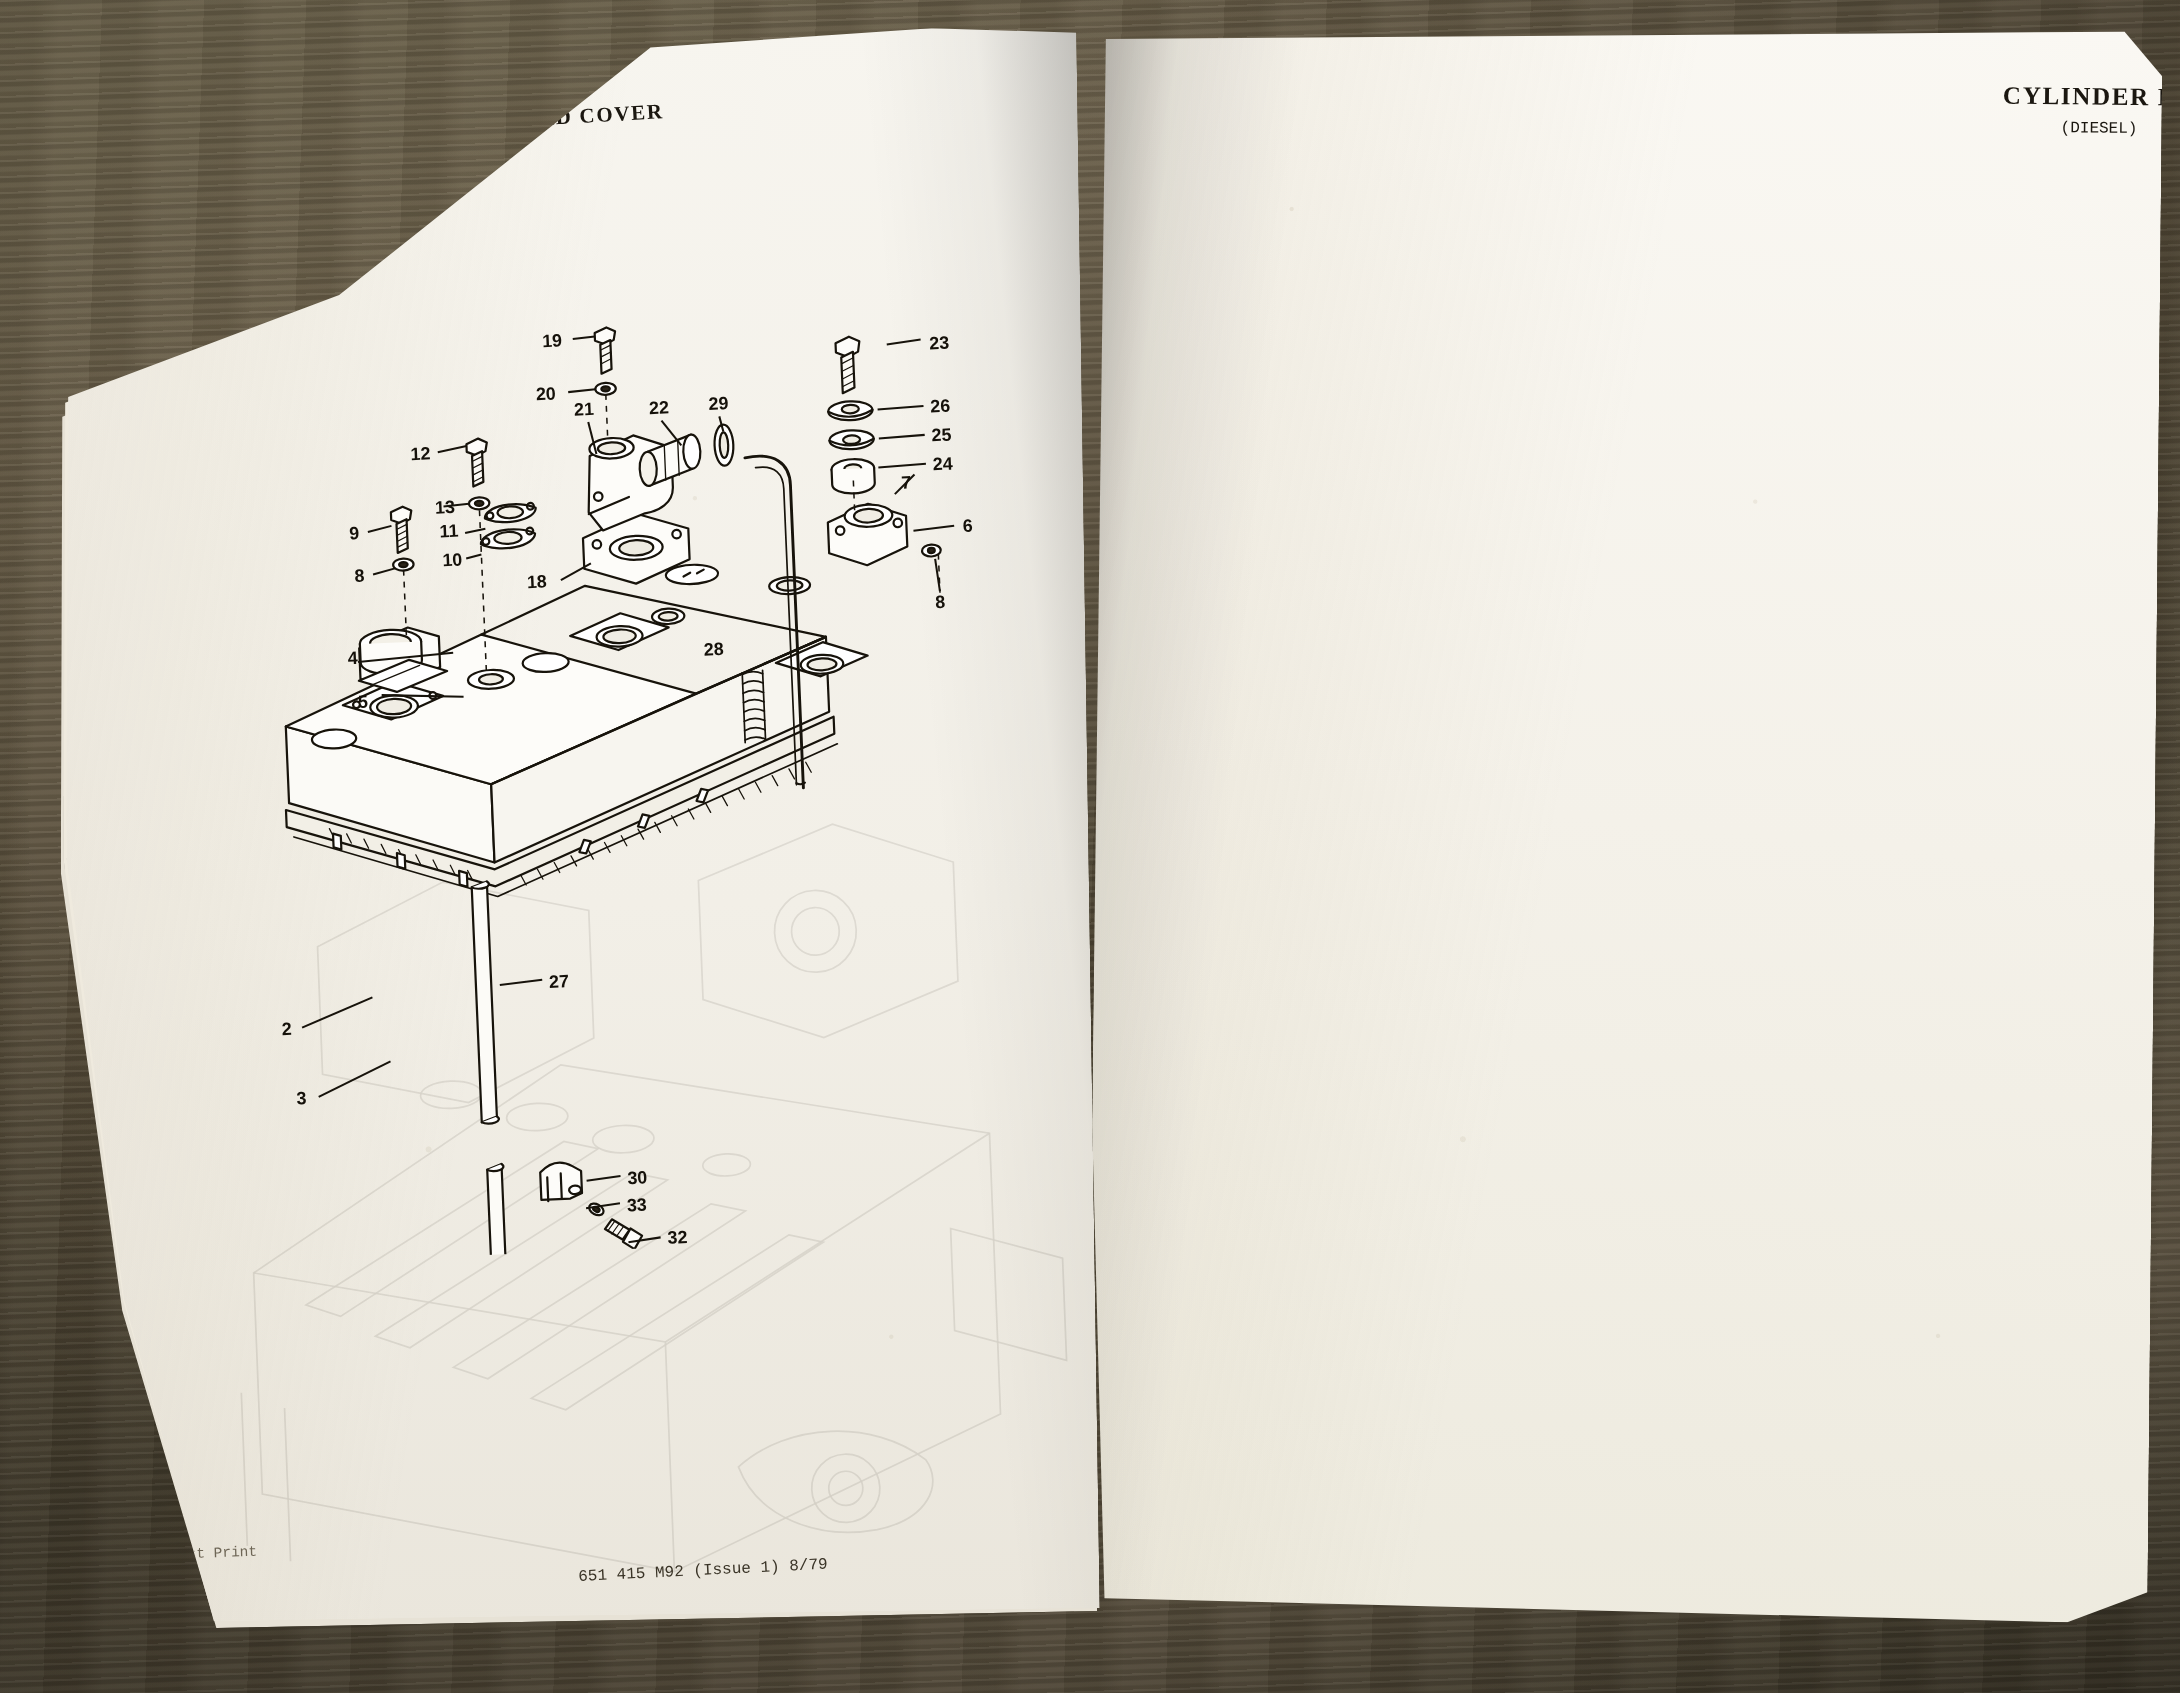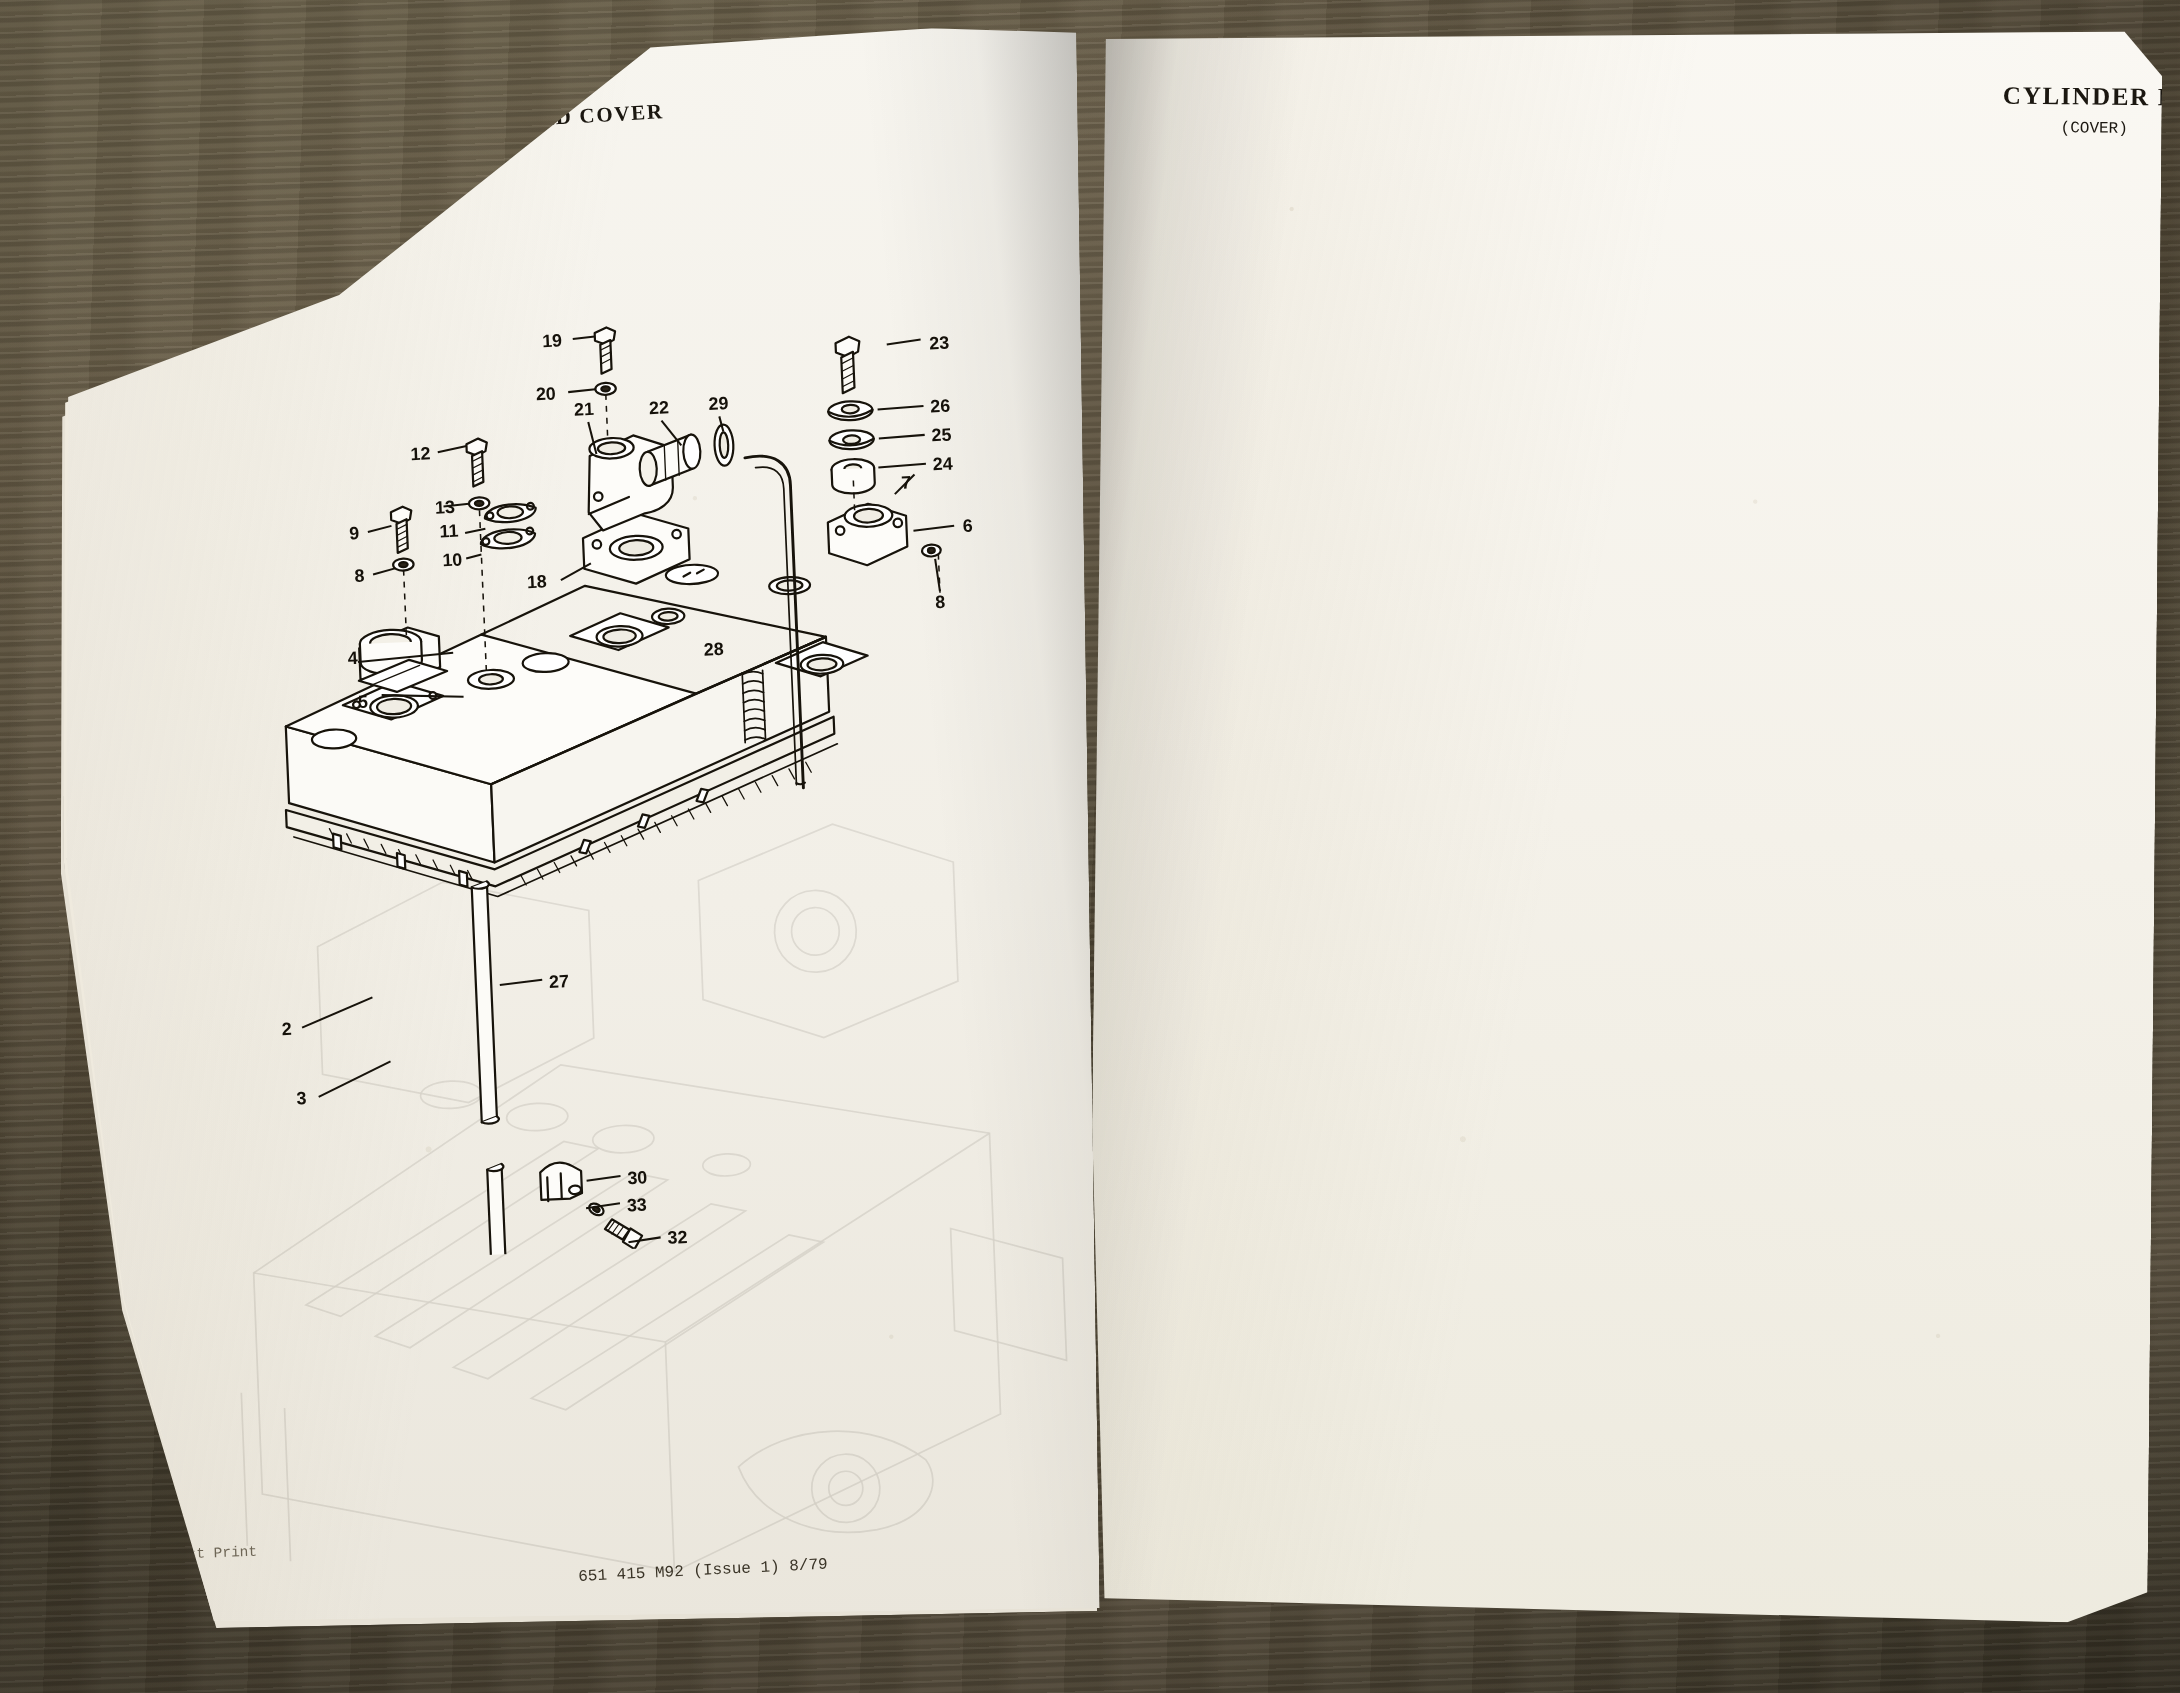--- a/index.html
+++ b/index.html
@@ -409,17 +409,17 @@
     </svg>
 
     <div class="t" id="lp-print">1st Print</div>
     <div class="t" id="lp-code">651 415 M92 (Issue 1) 8/79</div>
   </div>
 
   <div class="page" id="page-right">
     <div class="grain"></div>
 
     <div class="t serifhead" id="rp-title">CYLINDER HEAD COVER</div>
-    <div class="t" id="rp-sub">(COVER)</div>
+    <div class="t" id="rp-sub">(DIESEL)</div>
 
   </div>
 </div>
 
 
 </body></html>

